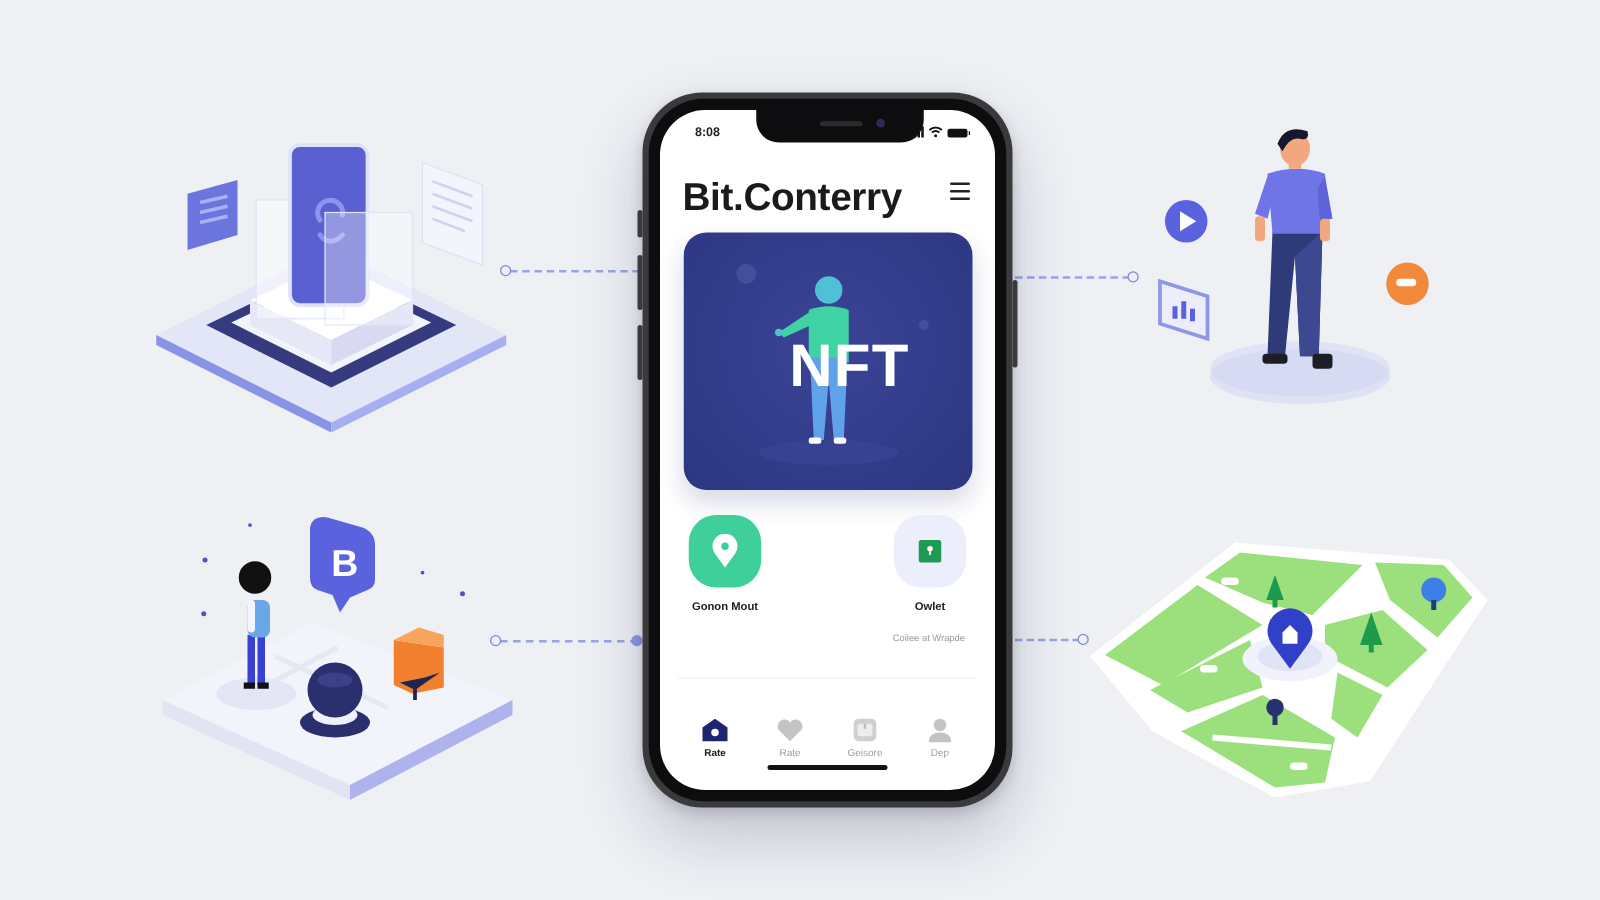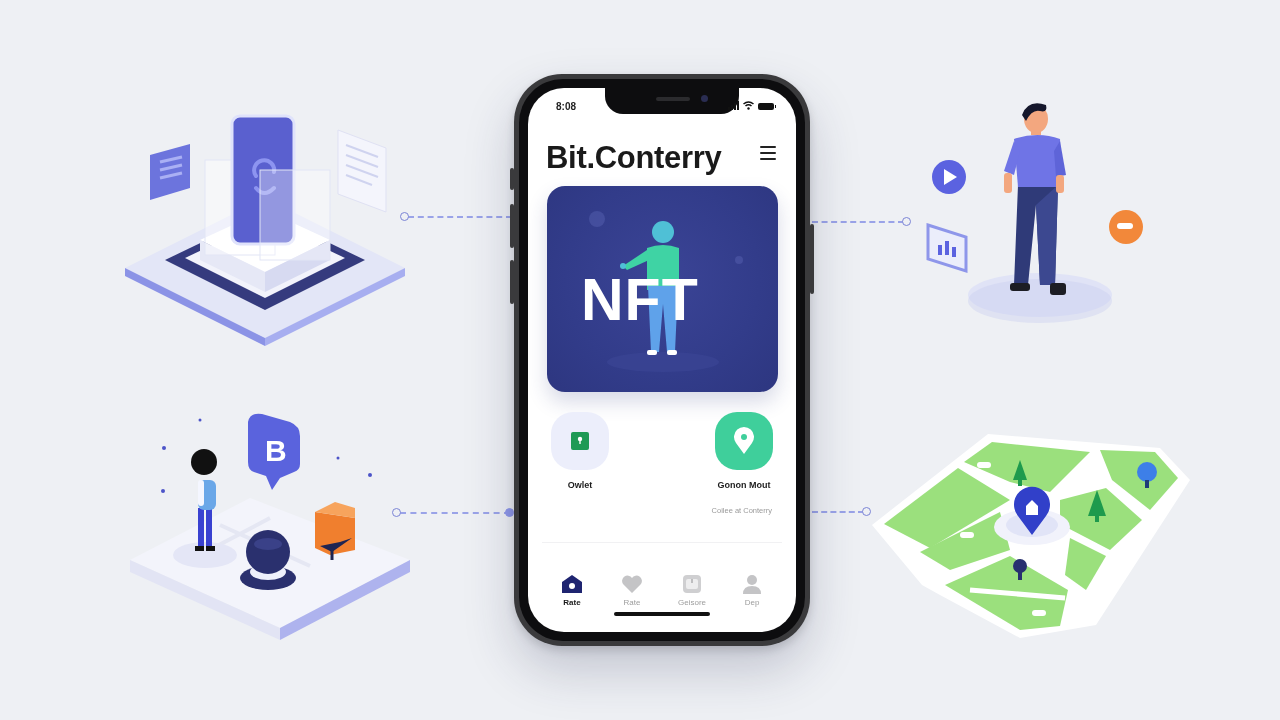--- a/index.html
+++ b/index.html
@@ -25,21 +25,21 @@
   .sig { display: flex; align-items: flex-end; gap: 1px; }
   .sig span { width: 2px; background: #111; display: block; }
   .battery { width: 16px; height: 7px; background: #111; border-radius: 2px; position: relative; }
   .battery::after { content: ""; position: absolute; right: -2px; top: 2px; width: 1.5px; height: 3px; background: #111; }
 
   .app-title { position: absolute; left: 18px; top: 52px; font-size: 31px; font-weight: 700; color: #1a1a1a; letter-spacing: -0.3px; }
   .menu-btn { position: absolute; right: 20px; top: 58px; width: 16px; height: 14px; display: flex; flex-direction: column; justify-content: space-between; cursor: pointer; }
   .menu-btn span { display: block; height: 2px; background: #222; border-radius: 1px; }
 
   .nft-card { position: absolute; left: 19px; top: 98px; width: 231px; height: 206px; border-radius: 18px; background: radial-gradient(circle at 50% 45%, #3b4496 0%, #323c8a 60%, #2d3680 100%); box-shadow: 0 10px 20px rgba(40,50,120,0.18); overflow: hidden; }
-  .nft-label { position: absolute; left: 0; right: 0; top: 80px; text-align: left; font-size: 59px; font-weight: 700; color: #ffffff; letter-spacing: 1px; z-index: 3; padding-left: 34px; }
+  .nft-label { position: absolute; left: 0; right: 0; top: 80px; text-align: center; font-size: 48px; font-weight: 700; color: #ffffff; letter-spacing: 1px; z-index: 3; padding-left: 34px; }
   .bokeh { position: absolute; border-radius: 50%; background: rgba(120,130,210,0.25); }
 
   .actions { position: absolute; left: 14px; top: 324px; width: 240px; display: flex; justify-content: space-between; }
   .action { width: 76px; display: flex; flex-direction: column; align-items: center; cursor: pointer; }
   .action-tile { width: 58px; height: 58px; border-radius: 22px; display: flex; align-items: center; justify-content: center; }
   .action-label { margin-top: 10px; font-size: 9px; font-weight: 700; color: #1c1c1c; white-space: nowrap; }
   .footnote { position: absolute; right: 24px; top: 418px; font-size: 7.5px; color: #9a9a9a; }
   .divider { position: absolute; left: 14px; right: 14px; top: 454px; height: 1px; background: #f1f1f3; }
 
   .tabbar { position: absolute; left: 0; right: 0; top: 486px; display: flex; justify-content: space-around; padding: 0 14px; }
@@ -238,41 +238,41 @@
         <circle cx="76" cy="80" r="3" fill="#4fc0d6"></circle>
         <path d="M101 100 L131 100 L128 166 L120 166 L116 118 L112 166 L104 166 Z" fill="#5fa2ea"></path>
         <rect x="100" y="164" width="10" height="5" rx="2" fill="#ffffff"></rect>
         <rect x="120" y="164" width="10" height="5" rx="2" fill="#ffffff"></rect>
       </svg>
       <div class="nft-label">NFT</div>
     </div>
 
     <div class="actions">
       <div class="action">
+        <div class="action-tile" style="background:#3fcf9b;">
+          <svg width="22" height="28" viewBox="0 0 22 28">
+            <path d="M11 27 L3 16 A10 10 0 1 1 19 16 Z" fill="#ffffff"></path>
+            <circle cx="11" cy="10" r="3" fill="#3fcf9b"></circle>
+          </svg>
+        </div>
+        <div class="action-label">Gonon Mout</div>
+      </div>
+      <div class="action">
         <div class="action-tile" style="background:#eceefb;">
           <svg width="22" height="22" viewBox="0 0 22 22">
             <rect x="2" y="2" width="18" height="18" rx="2" fill="#1f9a55"></rect>
             <circle cx="11" cy="9" r="2.2" fill="#ffffff"></circle>
             <rect x="10.3" y="10" width="1.4" height="4" fill="#ffffff"></rect>
           </svg>
         </div>
         <div class="action-label">Owlet</div>
       </div>
-      <div class="action">
-        <div class="action-tile" style="background:#3fcf9b;">
-          <svg width="22" height="28" viewBox="0 0 22 28">
-            <path d="M11 27 L3 16 A10 10 0 1 1 19 16 Z" fill="#ffffff"></path>
-            <circle cx="11" cy="10" r="3" fill="#3fcf9b"></circle>
-          </svg>
-        </div>
-        <div class="action-label">Gonon Mout</div>
-      </div>
-    </div>
-
-    <div class="footnote">Coilee at Conterry</div>
+    </div>
+
+    <div class="footnote">Coilee at Wrapde</div>
     <div class="divider"></div>
 
     <div class="tabbar">
       <div class="tab active">
         <svg width="22" height="20" viewBox="0 0 22 20">
           <path d="M11 1 L21 8 L21 19 L1 19 L1 8 Z" fill="#1e2470"></path>
           <circle cx="11" cy="12" r="3" fill="#ffffff"></circle>
         </svg>
         <div class="tab-label">Rate</div>
       </div>

